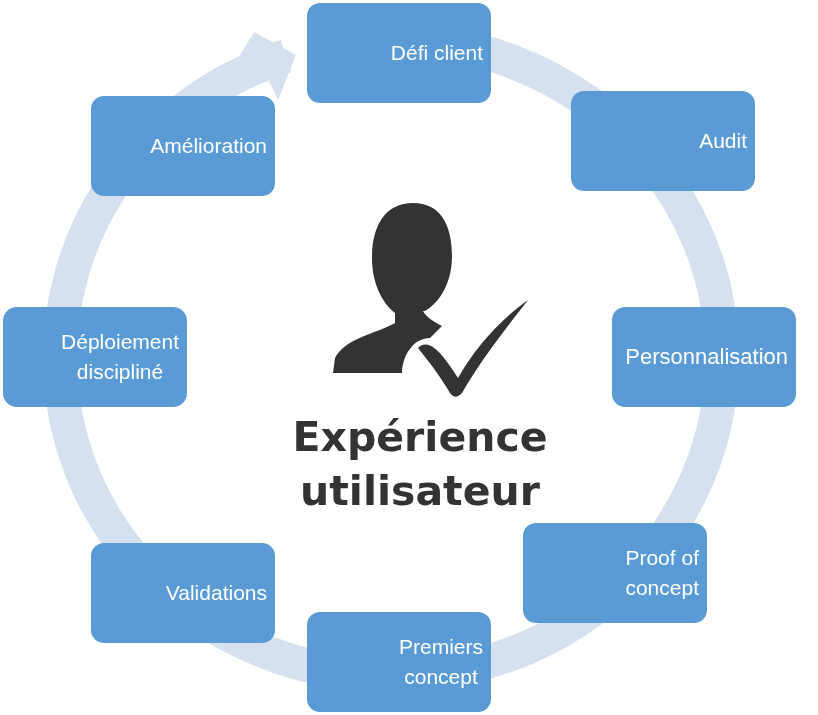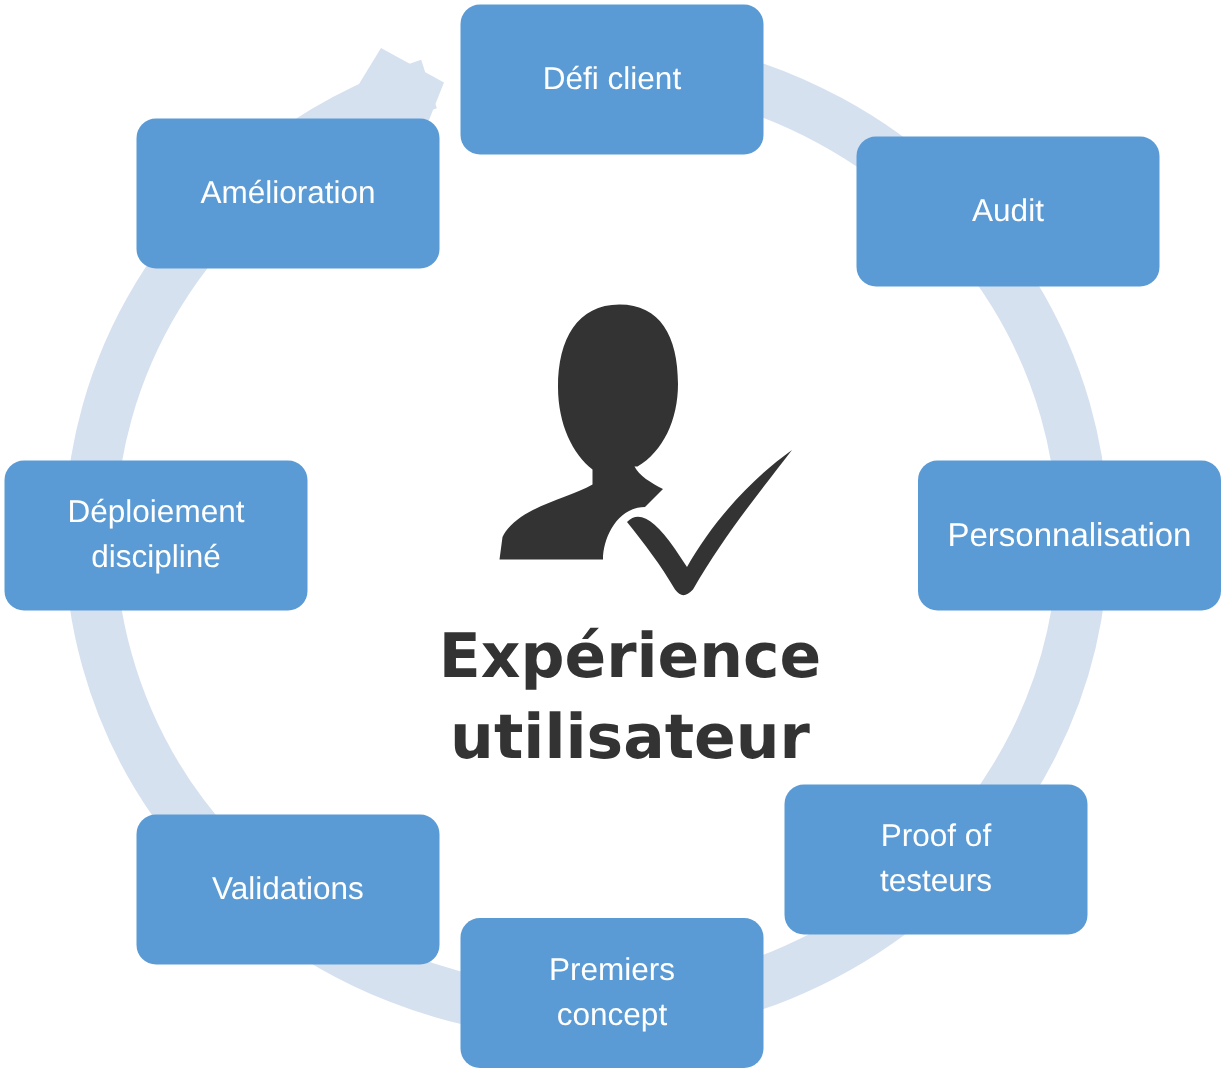--- a/index.html
+++ b/index.html
@@ -1,21 +1,21 @@
 <!DOCTYPE html>
 <html><head>
 <meta charset="utf-8">
 <style>
   html, body { margin: 0; padding: 0; background: #ffffff; }
   body { width: 818px; height: 715px; position: relative; overflow: hidden;
          font-family: "Liberation Sans", "DejaVu Sans", sans-serif; }
   #ring { position: absolute; left: 0; top: 0; width: 818px; height: 715px; }
   .node {
-    position: absolute; width: 202px; height: 100px; background: #5b9bd5;
-    border-radius: 13px; display: flex; align-items: center; justify-content: center;
+    position: absolute; width: 184px; height: 100px; background: #5b9bd5;
+    border-radius: 13px; display: flex; align-items: center; justify-content: flex-end;
     text-align: center; color: #ffffff; font-size: 21px; line-height: 30px;
     box-sizing: border-box; padding: 0 8px;
   }
   .node span { white-space: pre-line; }
   #center-icon { position: absolute; left: 330px; top: 198px; width: 200px; height: 200px; }
   #center-title {
     position: absolute; left: 260px; top: 400px; width: 320px; text-align: center;
     color: #333333; font-weight: bold; font-size: 41px; line-height: 54px;
     white-space: pre-line; font-family: "DejaVu Sans", sans-serif; margin-top: 10px;
   }
@@ -32,34 +32,34 @@
   <span>Défi  client</span>
 </div>
 <div class="node" style="left:523px;top:91px;margin-left:48px;">
   <span>Audit</span>
 </div>
 <div class="node" style="left:612px;top:307px;font-size:22px;">
   <span>Personnalisation</span>
 </div>
 <div class="node" style="left:523px;top:523px;">
   <span>Proof of
-testeurs</span>
+concept</span>
 </div>
 <div class="node" style="left:307px;top:612px;">
   <span>Premiers
 concept</span>
 </div>
 <div class="node" style="left:91px;top:543px;">
   <span>Validations</span>
 </div>
-<div class="node" style="left:3px;top:307px;">
+<div class="node" style="left:3px;top:307px;border-radius:14px;">
   <span>Déploiement
 discipliné</span>
 </div>
-<div class="node" style="left:91px;top:79px;">
+<div class="node" style="left:91px;top:96px;">
   <span>Amélioration</span>
 </div>
 
 <svg id="center-icon" viewBox="0 0 200 200">
   <path fill="#333333" d="M 83 5 C 55 5 42 28 42 60 C 42 85 52 105 65 115 L 65 125
            C 48 135 15 140 5 160 L 3 175 L 72 175
            C 72 160 82 140 100 140 L 112 128
            C 104 124 96 119 93 113 L 95 113
            C 112 103 122 82 122 58 C 122 26 110 5 83 5 Z"></path>
   <path fill="#333333" d="M 88 150 C 96 142 106 148 120 168 L 128 180

